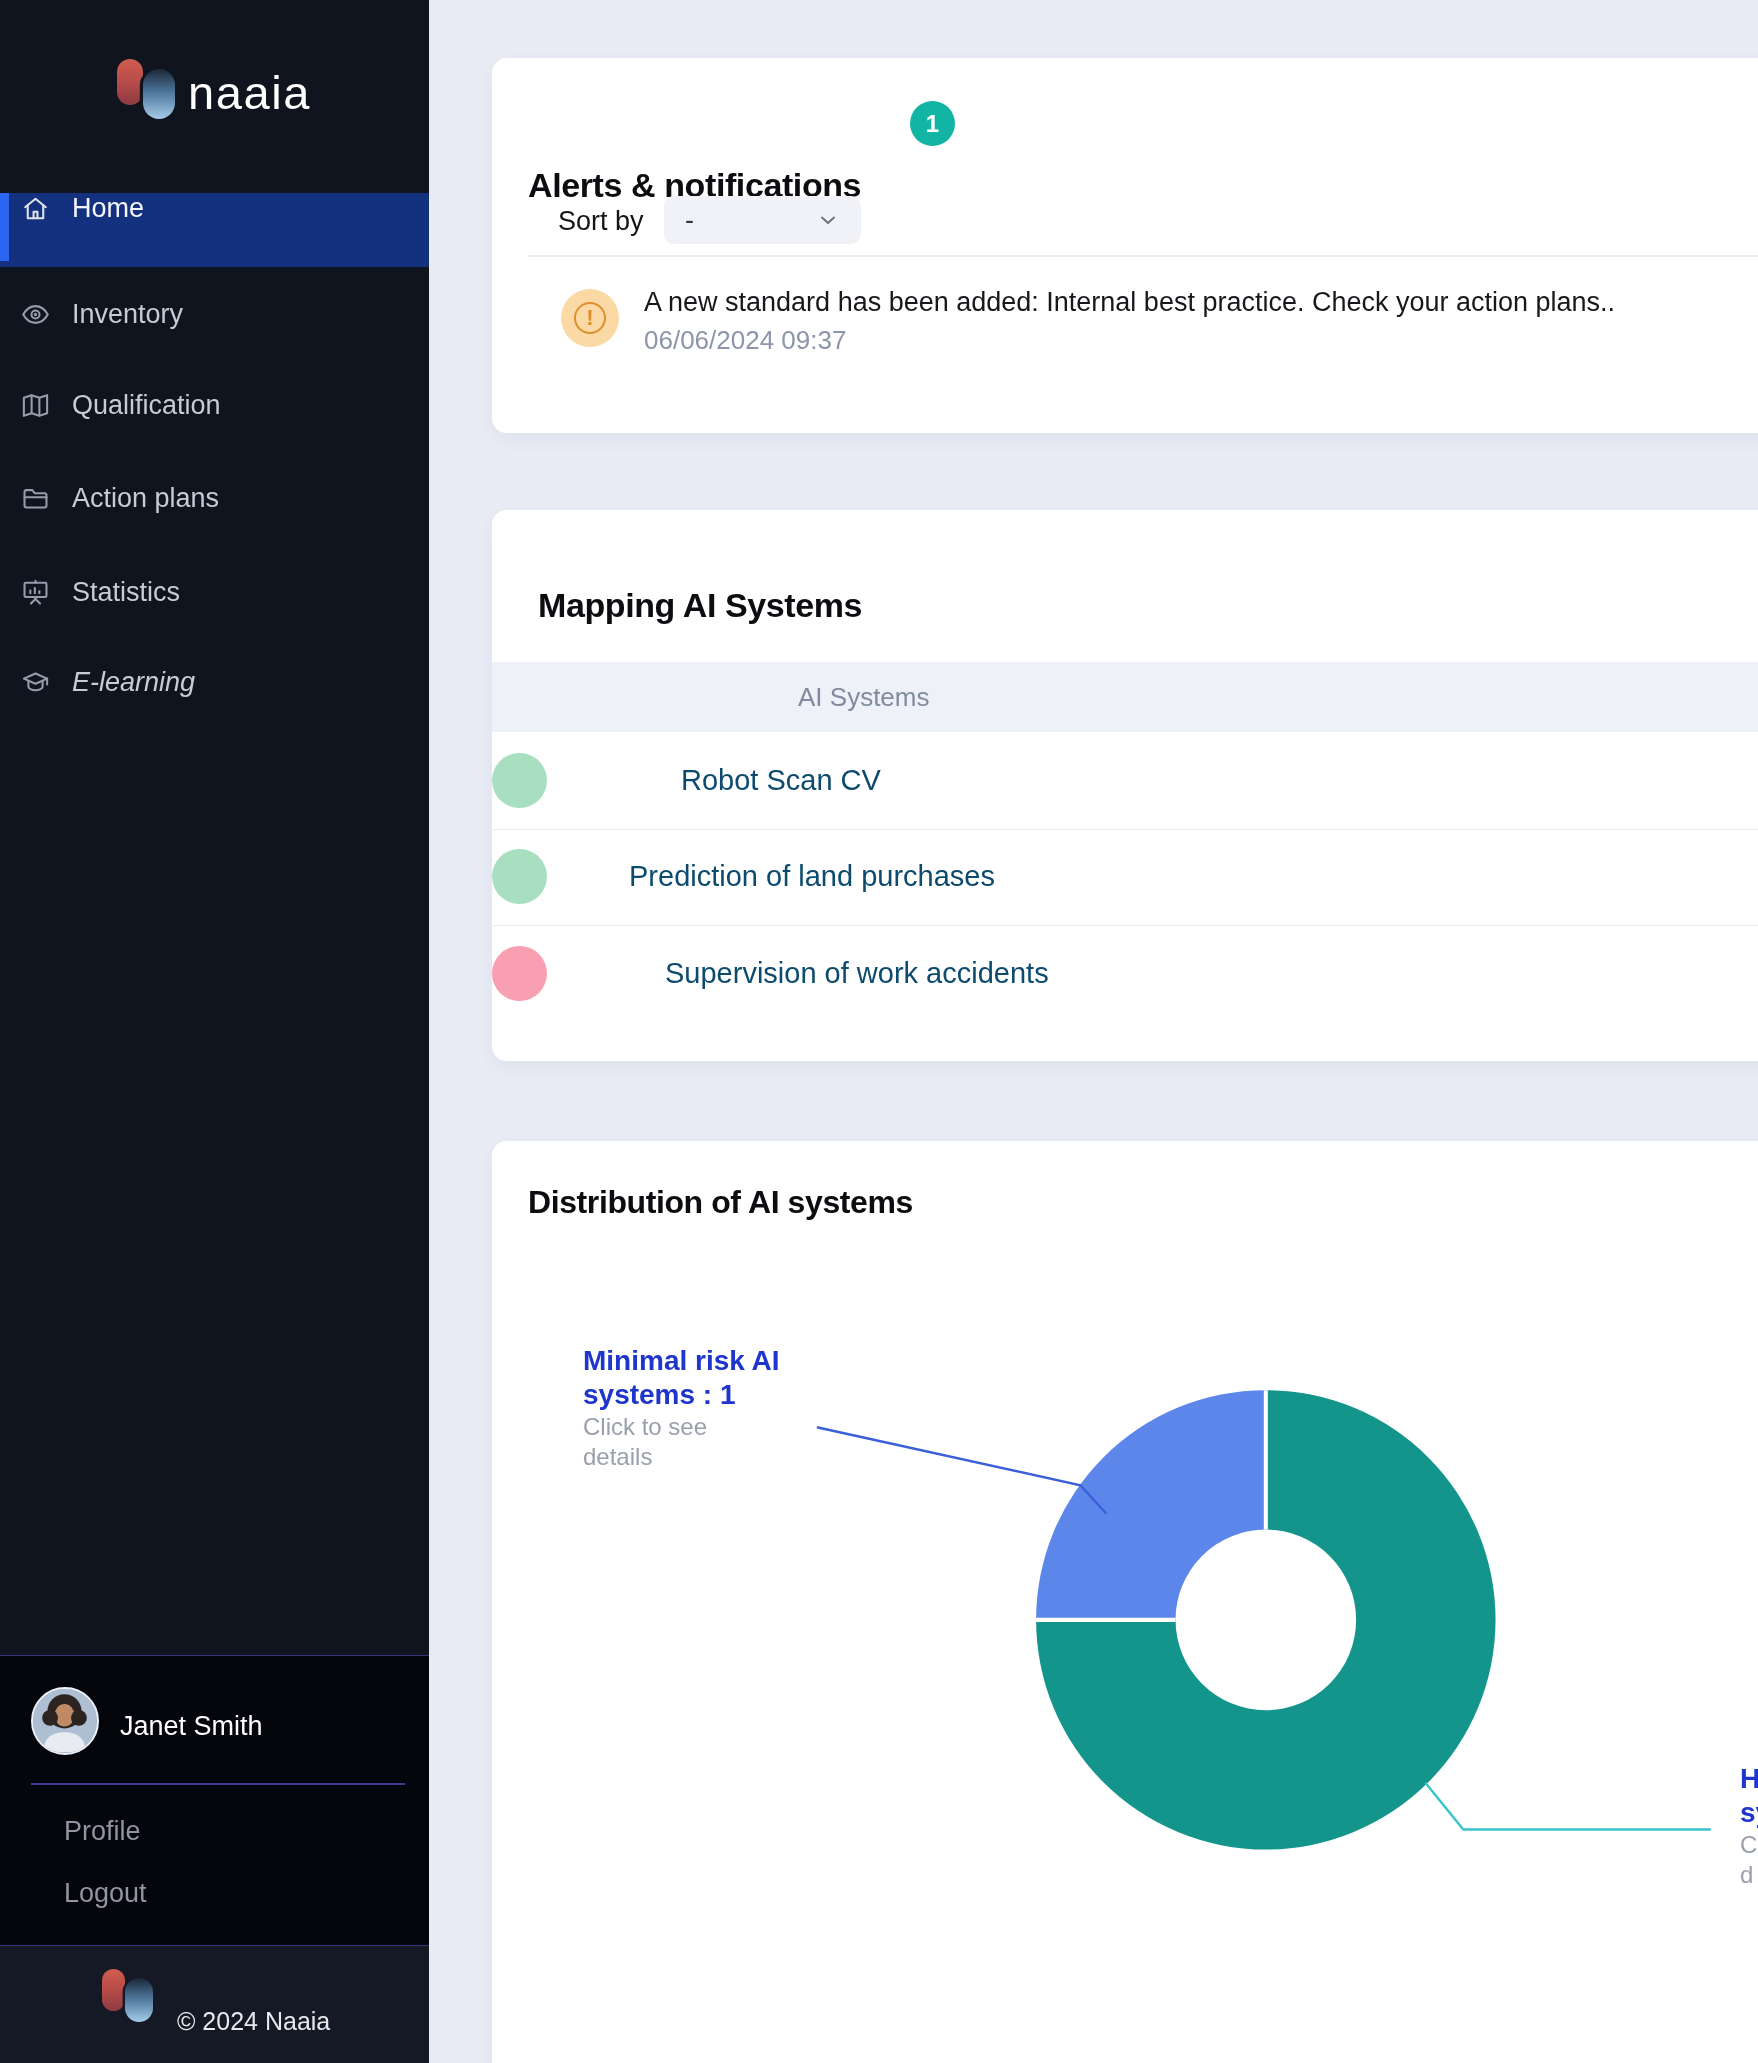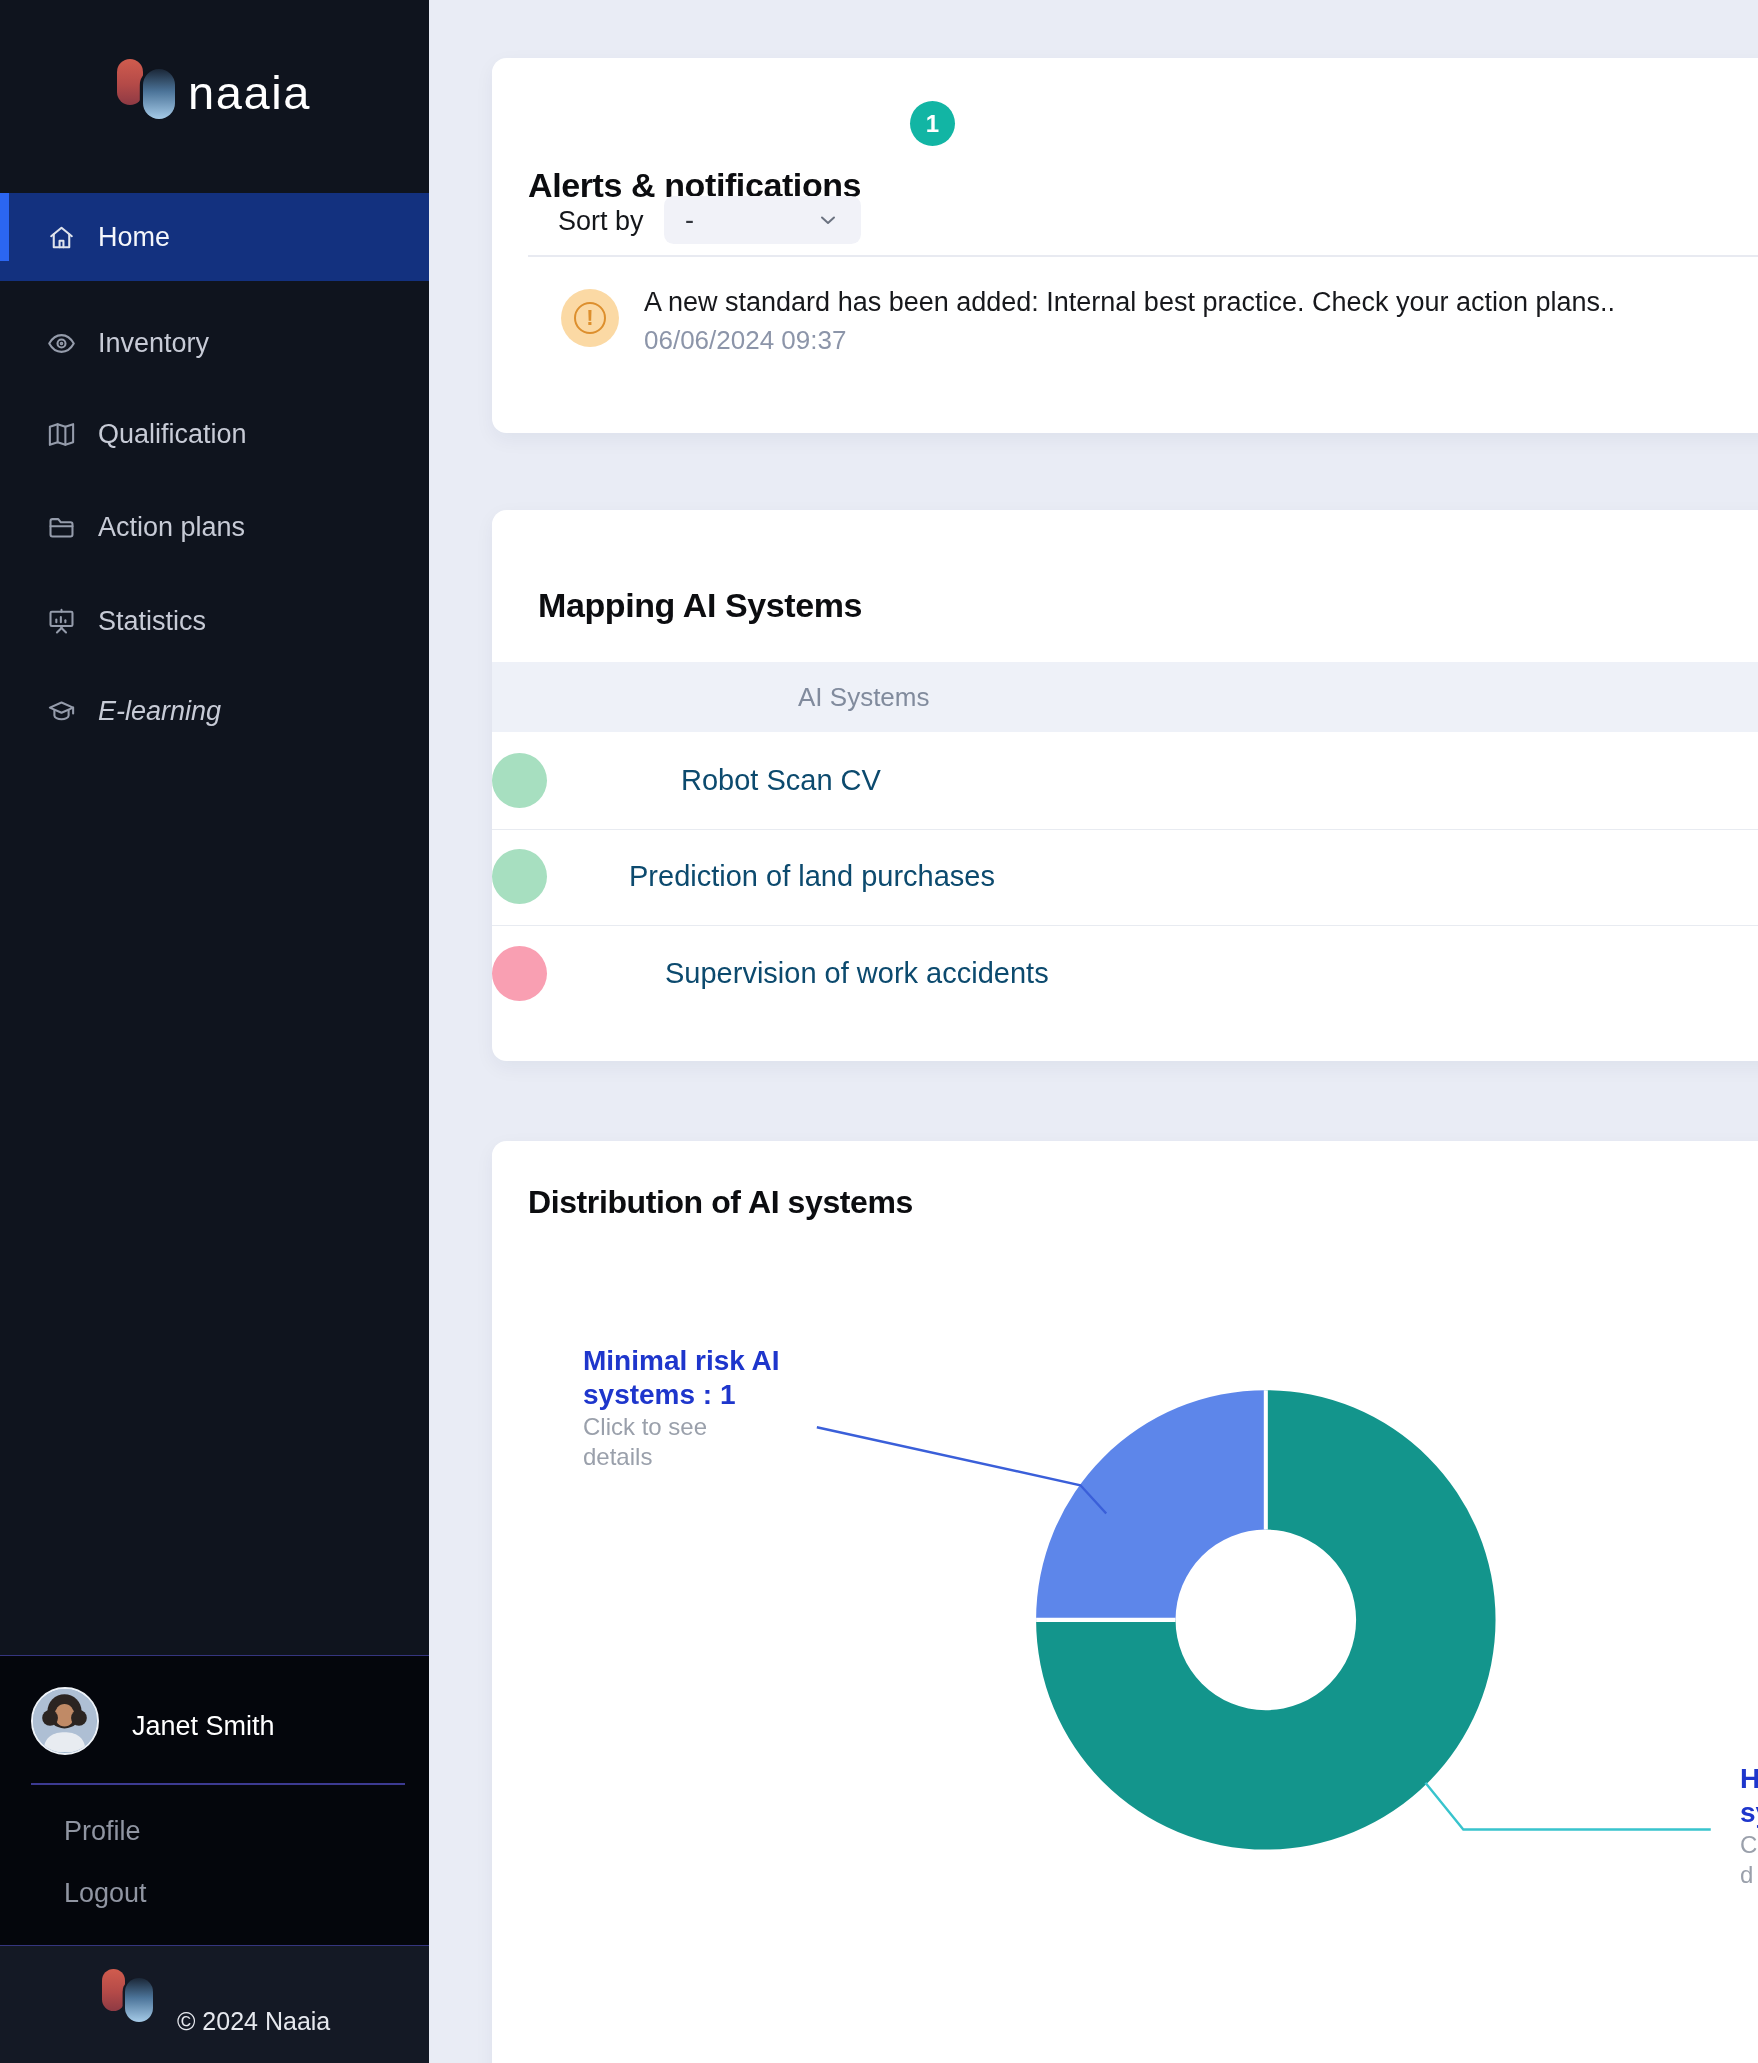--- a/index.html
+++ b/index.html
@@ -8,22 +8,22 @@
     background:#e9ecf5;
     font-family:"Liberation Sans", sans-serif;
     -webkit-font-smoothing:antialiased;
   }
   .abs{position:absolute;}
   
   .sidebar{left:0;top:0;width:429px;height:2064px;background:#0f141e;z-index:5;}
   .pill{border-radius:805px;}
   .brand-text{color:#ffffff;font-size:47px;font-weight:500;letter-spacing:1.6px;}
   .nav-item{
-    left:0;width:429px;height:88px;display:flex;align-items:center;gap:21px;
-    padding-left:46px;box-sizing:border-box;color:#c7cbd6;font-size:27px;cursor:pointer;
+    left:0;width:429px;height:74px;display:flex;gap:21px;
+    padding-left:20px;box-sizing:border-box;color:#c7cbd6;font-size:27px;cursor:pointer;
   }
   .nav-item .ic{width:31px;height:31px;color:#959cab;flex:0 0 31px;}
   .nav-item.active{background:#13317f;color:#f4f6fb;}
   .nav-item.active .ic{color:#dfe3ec;}
   .nav-accent{left:0;width:9px;background:#2b66f2;}
   .user-section{left:0;top:1655px;width:429px;height:290px;background:#04060c;border-top:1.6px solid #35357f;box-sizing:border-box;}
   .footer-section{left:0;top:1945px;width:429px;height:118px;background:#141925;border-top:1.6px solid #35357f;box-sizing:border-box;}
   .side-link{color:#9095a2;font-size:27px;cursor:pointer;}
   .divider-indigo{height:1.6px;background:#3c3a92;}
   
@@ -144,21 +144,21 @@
     <div class="abs" style="left:31px;top:31px;width:68px;height:68px;border-radius:50%;border:2.4px solid #eef2f8;box-sizing:border-box;overflow:hidden;background:#9db4cc;">
       <svg viewBox="0 0 48 48" width="63" height="63">
         <rect width="48" height="48" fill="#aebfd4"></rect>
         <circle cx="24" cy="17" r="13" fill="#2b2421"></circle>
         <ellipse cx="24" cy="20" rx="7.5" ry="8.5" fill="#c08a66"></ellipse>
         <path d="M8 48 C8 36 16 33 24 33 C32 33 40 36 40 48 Z" fill="#e8ecf1"></path>
         <circle cx="13" cy="22" r="6" fill="#2b2421"></circle>
         <circle cx="35" cy="22" r="6" fill="#2b2421"></circle>
       </svg>
     </div>
-    <div class="abs" style="left:132px;top:55px;color:#ffffff;font-size:27px;">Janet Smith</div>
+    <div class="abs" style="left:120px;top:55px;color:#ffffff;font-size:27px;">Janet Smith</div>
     <div class="abs divider-indigo" style="left:31px;top:127px;width:374px;"></div>
     <div class="abs side-link" style="left:64px;top:160px;">Profile</div>
     <div class="abs side-link" style="left:64px;top:222px;">Logout</div>
   </div>
 
   <div class="abs footer-section">
     <div class="abs" style="left:102px;top:22.6px;width:56px;height:56px;">
       <div class="abs pill" style="left:0;top:0;width:23.4px;height:42px;background:linear-gradient(180deg,#d05c4e 0%,#b44a48 55%,#8e3a44 100%);"></div>
       <div class="abs pill" style="left:23.4px;top:9px;width:28px;height:44px;background:linear-gradient(180deg,#1b2737 0%,#4c7499 45%,#a6cbe8 100%);box-shadow:-2.4px 0 0 #141925;"></div>
     </div>

